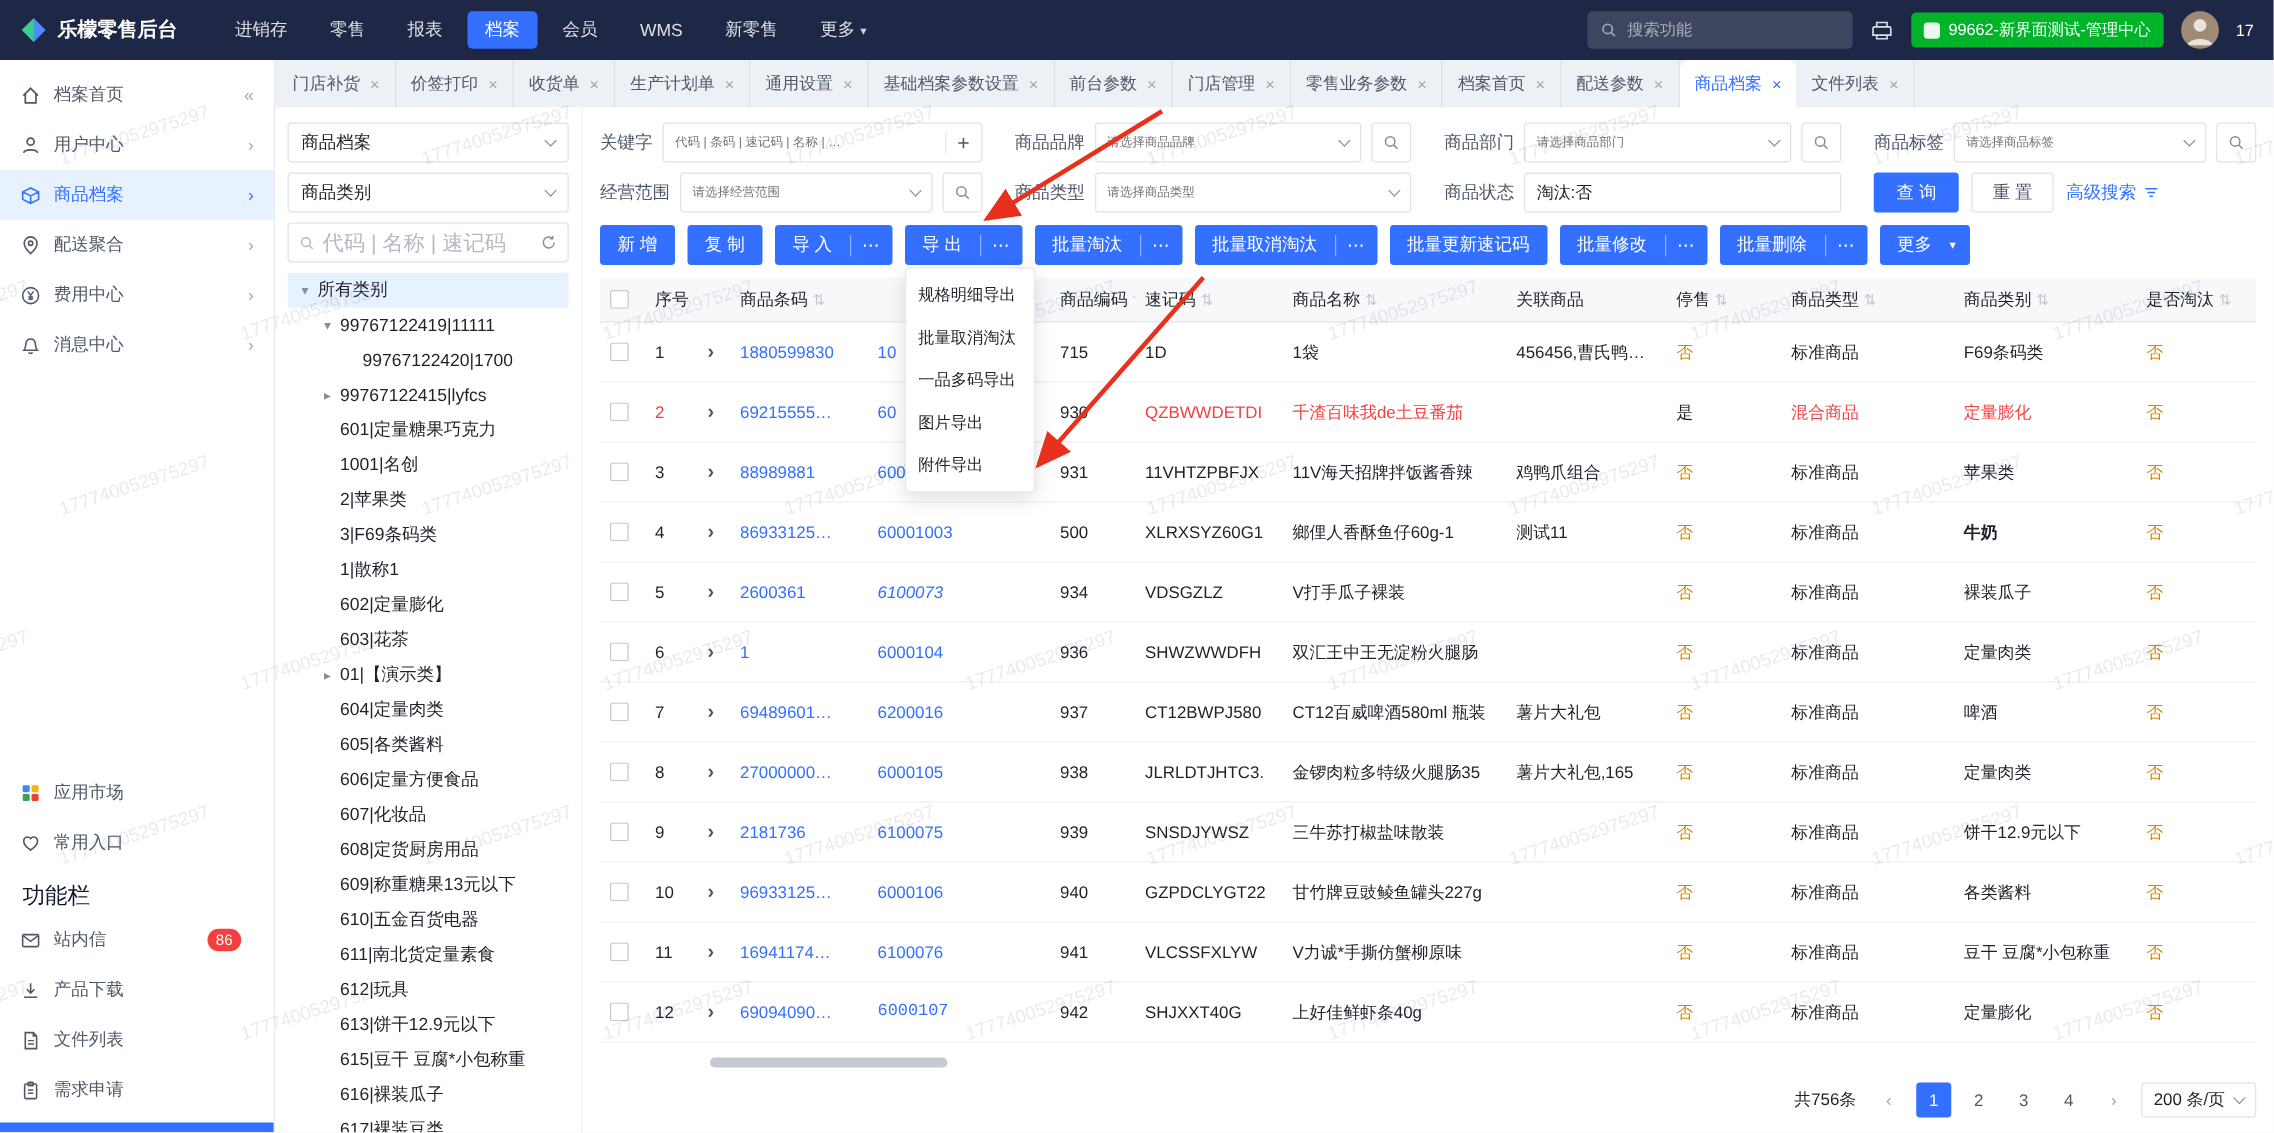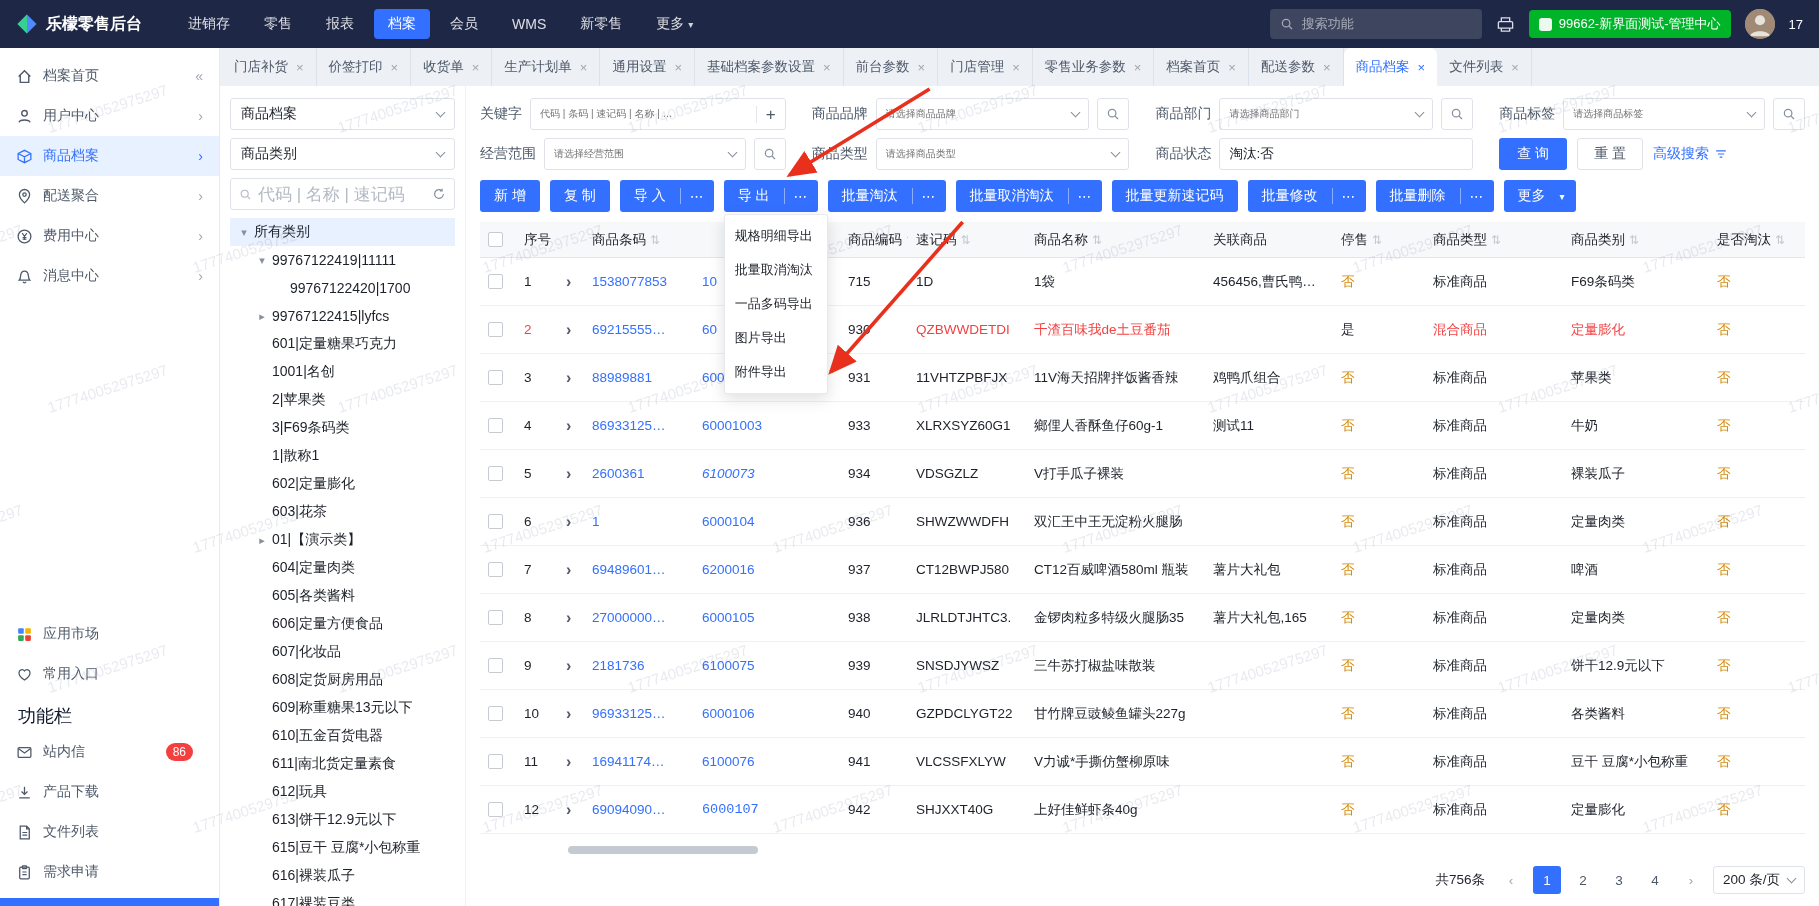--- a/index.html
+++ b/index.html
@@ -724,21 +724,21 @@
                 <div class="hc" style="flex:0 0 96px;max-width:96px;">
             <span>是否淘汰</span>
             <span class="sorter">⇅</span>
           </div>
               </div>
             <div class="t-body" id="tbody">
                 <div class="t-row">
                   <div class="tc" style="flex:0 0 36px;max-width:36px;"><span class="cb"></span></div>
                   <div class="tc" style="flex:0 0 42px;max-width:42px;">1</div>
                   <div class="tc c-expand" style="flex:0 0 26px;max-width:26px;">›</div>
-                  <div class="tc link" style="flex:0 0 110px;max-width:110px;">1538077853</div>
+                  <div class="tc link" style="flex:0 0 110px;max-width:110px;">1880599830</div>
                   <div class="tc link" style="flex:0 0 118px;max-width:118px;">10</div>
                   <div class="tc c-code2" style="flex:0 0 96px;max-width:96px;">715</div>
                   <div class="tc" style="flex:0 0 118px;max-width:118px;">1D</div>
                   <div class="tc" style="flex:1;min-width:160px;">1袋</div>
                   <div class="tc" style="flex:0 0 128px;max-width:128px;">456456,曹氏鸭脖…</div>
                   <div class="tc orange" style="flex:0 0 92px;max-width:92px;">否</div>
                   <div class="tc" style="flex:0 0 138px;max-width:138px;">标准商品</div>
                   <div class="tc" style="flex:0 0 146px;max-width:146px;">F69条码类</div>
                   <div class="tc orange" style="flex:0 0 96px;max-width:96px;">否</div>
                 </div>
@@ -771,27 +771,27 @@
                   <div class="tc" style="flex:0 0 138px;max-width:138px;">标准商品</div>
                   <div class="tc" style="flex:0 0 146px;max-width:146px;">苹果类</div>
                   <div class="tc orange" style="flex:0 0 96px;max-width:96px;">否</div>
                 </div>
                 <div class="t-row">
                   <div class="tc" style="flex:0 0 36px;max-width:36px;"><span class="cb"></span></div>
                   <div class="tc" style="flex:0 0 42px;max-width:42px;">4</div>
                   <div class="tc c-expand" style="flex:0 0 26px;max-width:26px;">›</div>
                   <div class="tc link" style="flex:0 0 110px;max-width:110px;">86933125…</div>
                   <div class="tc link" style="flex:0 0 118px;max-width:118px;">60001003</div>
-                  <div class="tc c-code2" style="flex:0 0 96px;max-width:96px;">933</div>
+                  <div class="tc c-code2" style="flex:0 0 96px;max-width:96px;">500</div>
                   <div class="tc" style="flex:0 0 118px;max-width:118px;">XLRXSYZ60G1</div>
                   <div class="tc" style="flex:1;min-width:160px;">鄉俚人香酥鱼仔60g-1</div>
                   <div class="tc" style="flex:0 0 128px;max-width:128px;">测试11</div>
                   <div class="tc orange" style="flex:0 0 92px;max-width:92px;">否</div>
                   <div class="tc" style="flex:0 0 138px;max-width:138px;">标准商品</div>
-                  <div class="tc" style="flex:0 0 146px;max-width:146px;">牛奶</div>
+                  <div class="tc" style="flex:0 0 146px;max-width:146px;font-weight:bold;">牛奶</div>
                   <div class="tc orange" style="flex:0 0 96px;max-width:96px;">否</div>
                 </div>
                 <div class="t-row">
                   <div class="tc" style="flex:0 0 36px;max-width:36px;"><span class="cb"></span></div>
                   <div class="tc" style="flex:0 0 42px;max-width:42px;">5</div>
                   <div class="tc c-expand" style="flex:0 0 26px;max-width:26px;">›</div>
                   <div class="tc link" style="flex:0 0 110px;max-width:110px;">2600361</div>
                   <div class="tc link" style="flex:0 0 118px;max-width:118px;font-style:italic;">6100073</div>
                   <div class="tc c-code2" style="flex:0 0 96px;max-width:96px;">934</div>
                   <div class="tc" style="flex:0 0 118px;max-width:118px;">VDSGZLZ</div>

